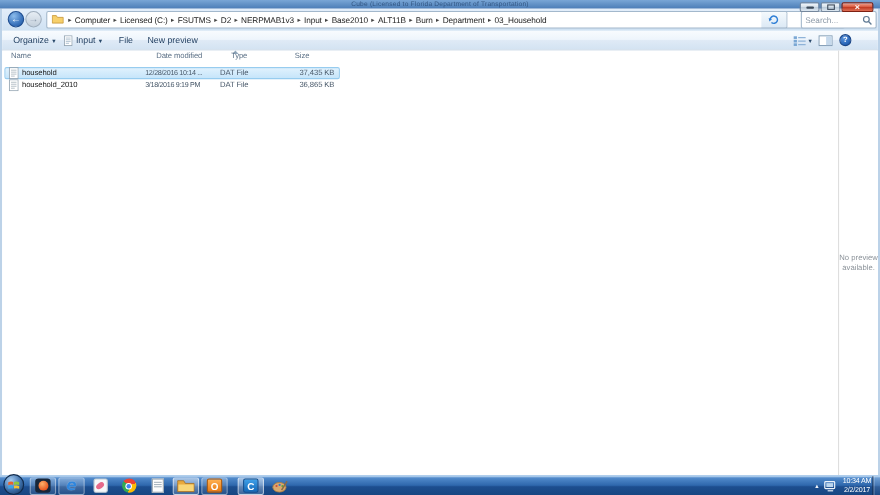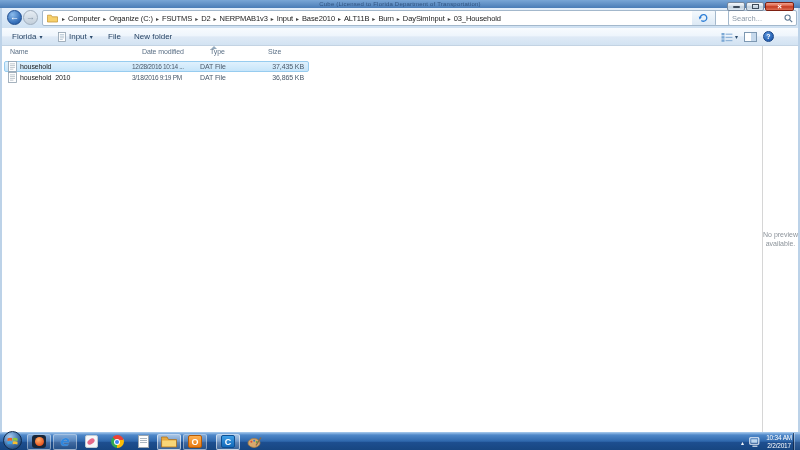--- a/index.html
+++ b/index.html
@@ -170,37 +170,37 @@
 
       <div class="addr-field">
         <span class="foldericon">
           <svg width="11" height="9" viewBox="0 0 11 9">
               <path d="M0.5 2.2 L0.5 8 L10.5 8 L10.5 2.8 L5.2 2.8 L4.2 1.2 L0.5 1.2 Z" fill="#f7d06b" stroke="#c89a3e" stroke-width="0.8"></path>
             </svg>
         </span>
         <span class="sep">▸</span>
         <span class="crumb">Computer</span>
         <span class="sep">▸</span>
-        <span class="crumb">Organize (C:)</span>
+        <span class="crumb">Licensed (C:)</span>
         <span class="sep">▸</span>
         <span class="crumb">FSUTMS</span>
         <span class="sep">▸</span>
         <span class="crumb">D2</span>
         <span class="sep">▸</span>
         <span class="crumb">NERPMAB1v3</span>
         <span class="sep">▸</span>
         <span class="crumb">Input</span>
         <span class="sep">▸</span>
         <span class="crumb">Base2010</span>
         <span class="sep">▸</span>
         <span class="crumb">ALT11B</span>
         <span class="sep">▸</span>
         <span class="crumb">Burn</span>
         <span class="sep">▸</span>
-        <span class="crumb">DaySimInput</span>
+        <span class="crumb">Department</span>
         <span class="sep">▸</span>
         <span class="crumb">03_Household</span>
         <span class="addr-drop">▾</span>
       </div>
 
       <div class="refresh-btn">
         <svg width="11" height="10" viewBox="0 0 11 10">
             <path d="M2.2 5 a3.3 3.3 0 1 1 1.1 2.4" fill="none" stroke="#2f7fd6" stroke-width="1.3"></path>
             <path d="M0.8 3.4 L3.8 4.6 L1.4 6.6 Z" fill="#2f7fd6"></path>
           </svg>
@@ -210,36 +210,36 @@
         <input type="text" placeholder="Search..." style="">
         <svg width="9" height="9" viewBox="0 0 9 9">
             <circle cx="3.6" cy="3.6" r="2.6" fill="none" stroke="#5f7a94" stroke-width="1.1"></circle>
             <line x1="5.6" y1="5.6" x2="8.2" y2="8.2" stroke="#5f7a94" stroke-width="1.2"></line>
           </svg>
       </div>
     </div>
 
     <div class="toolbar">
       <div class="tool-item" style="left:7px">
-        <span>Florida</span>
+        <span>Organize</span>
         <span class="tool-drop">▾</span>
       </div>
       <div class="tool-item" style="left:53px">
         <svg width="8" height="10" viewBox="0 0 8 10">
             <rect x="0.5" y="0.5" width="7" height="9" fill="#fff" stroke="#8fa0ae" stroke-width="0.8"></rect>
             <path d="M1.8 2.6h4.4M1.8 4.2h4.4M1.8 5.8h4.4M1.8 7.4h3" stroke="#9fb4c6" stroke-width="0.7"></path>
           </svg>
         <span>Input</span>
         <span class="tool-drop">▾</span>
       </div>
       <div class="tool-item" style="left:103px">
         <span>File</span>
       </div>
       <div class="tool-item" style="left:129px">
-        <span>New folder</span>
+        <span>New preview</span>
       </div>
       <div class="tool-right">
         <span style="display:flex;align-items:center;gap:2px">
           <svg width="12" height="10" viewBox="0 0 12 10">
               <rect x="0.5" y="1" width="3" height="2.4" fill="#7aa7d4"></rect>
               <rect x="0.5" y="4.2" width="3" height="2.4" fill="#7aa7d4"></rect>
               <rect x="0.5" y="7.4" width="3" height="2.4" fill="#7aa7d4"></rect>
               <line x1="4.6" y1="2.2" x2="11.4" y2="2.2" stroke="#8fb3d8" stroke-width="1.2"></line>
               <line x1="4.6" y1="5.4" x2="11.4" y2="5.4" stroke="#8fb3d8" stroke-width="1.2"></line>
               <line x1="4.6" y1="8.6" x2="11.4" y2="8.6" stroke="#8fb3d8" stroke-width="1.2"></line>

